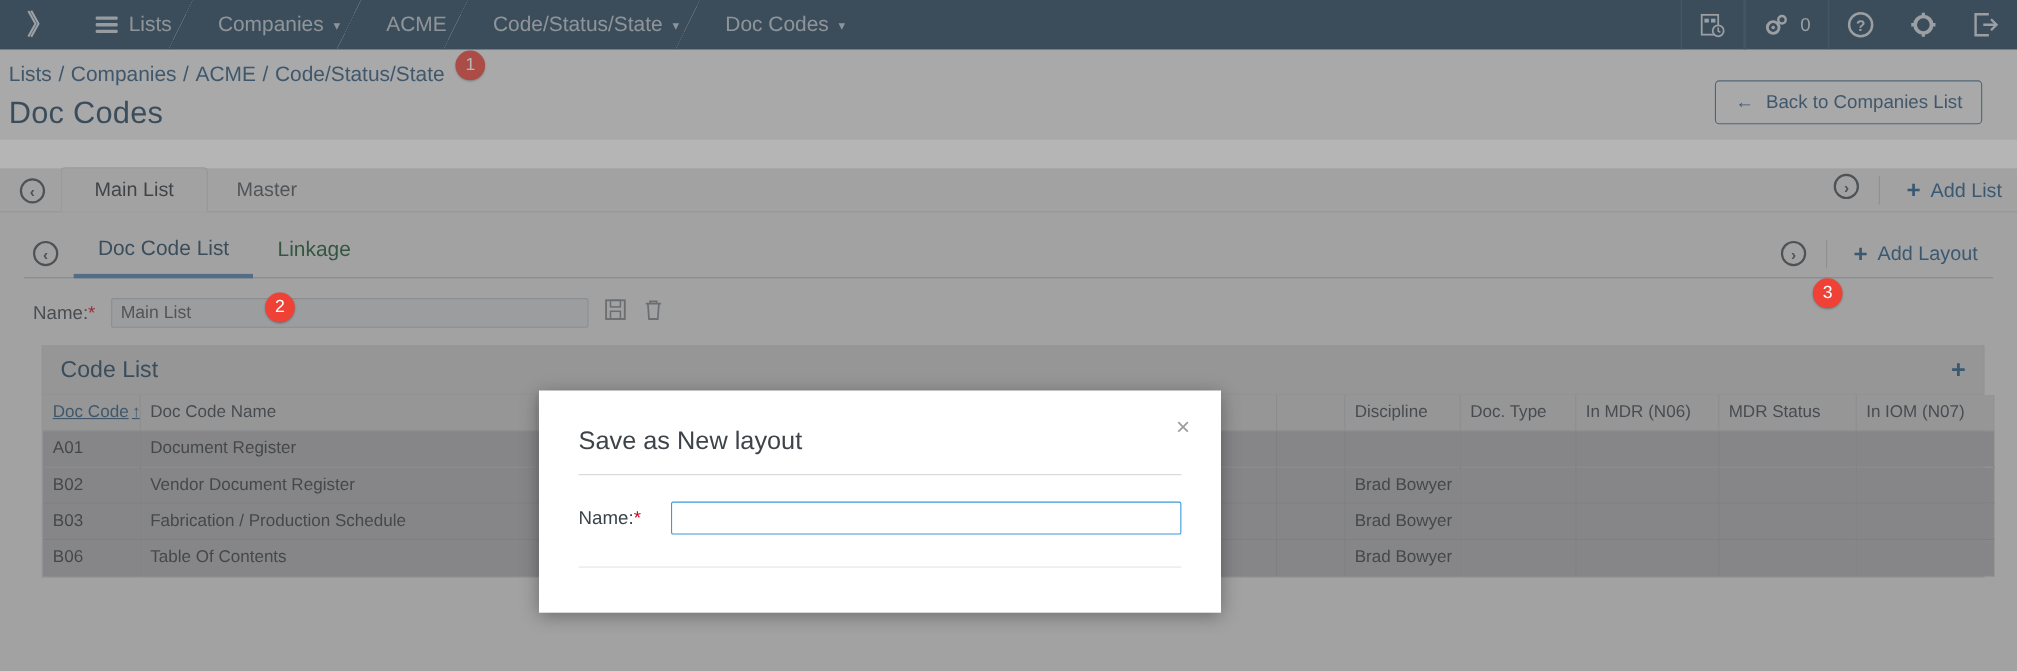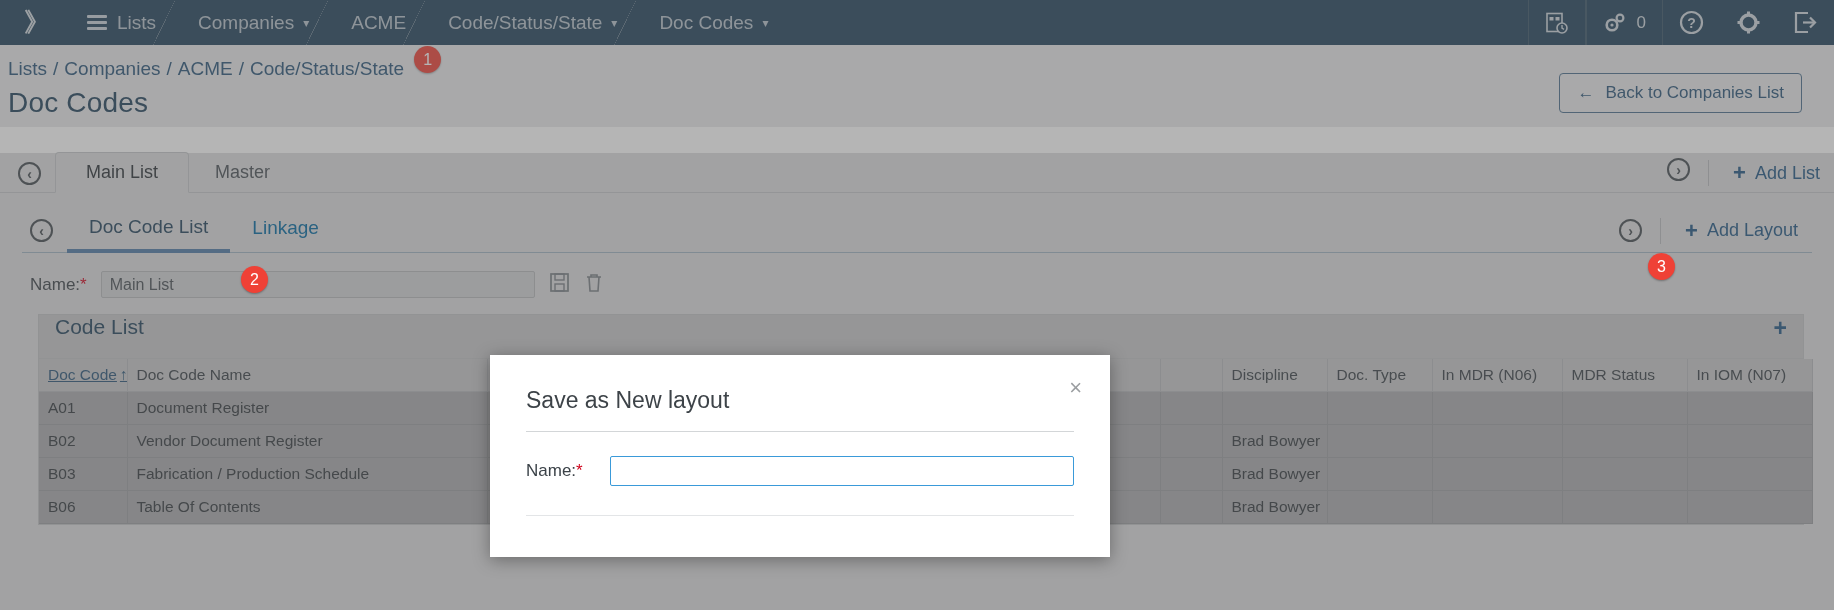--- a/index.html
+++ b/index.html
@@ -123,21 +123,21 @@
   }
   .plus-bold { font-size:22px; font-weight:bold; color:#215683; }
   .vdiv { width:1px; height:26px; background:#b9bbbe; margin:0 4px; }
 
   
   .tabstrip-inner {
     position:relative; height:44px; margin:16px 22px 0 22px;
     display:flex; align-items:center;
     border-bottom:1px solid #9fb2c1;
   }
-  .tab-inner { padding:6px 22px 11px 22px; font-size:19px; color:#0369a1; cursor:pointer; position:relative; }
+  .tab-inner { padding:6px 22px 11px 22px; font-size:19px; color:#14532d; cursor:pointer; position:relative; }
   .tab-inner.active {
     color:#22435c;
     border-bottom:4px solid #4f7ba6;
     margin-bottom:-2px;
   }
 
   
   .name-row { display:flex; align-items:center; margin:18px 0 0 30px; gap:14px; }
   .name-lab { font-size:17px; color:#3b4248; }
   .req { color:#d0021b; }
@@ -145,21 +145,21 @@
     width:434px; height:27px; background:#d2d3d5;
     border:1px solid #b6b8bb; border-radius:2px;
     font-size:16px; color:#4a5157; padding:0 8px;
     font-family:"Liberation Sans", sans-serif; outline:none;
   }
   .icon-btn { cursor:pointer; color:#7a8086; font-size:19px; }
 
   
   .table-card { margin:16px 30px 0 38px; border:1px solid #bfc1c4; background:#c6c7c9; }
   .table-card-head {
-    height:44px; display:flex; align-items:flex-start; padding:0 16px;
+    height:44px; display:flex; align-items:center; padding:0 16px;
     background:#c6c7c9; border-bottom:1px solid #bfc1c4;
   }
   .table-card-title { font-size:21px; color:#22435c; }
   .head-plus { margin-left:auto; color:#215683; font-size:23px; font-weight:bold; cursor:pointer; }
 
   table { width:100%; border-collapse:collapse; table-layout:fixed; }
   th {
     background:#c6c7c9; font-weight:normal; font-size:15.5px; color:#3a4147;
     text-align:left; padding:7px 9px; border-right:1px solid #b5b7ba;
     border-bottom:1px solid #b5b7ba; white-space:nowrap; overflow:hidden;

